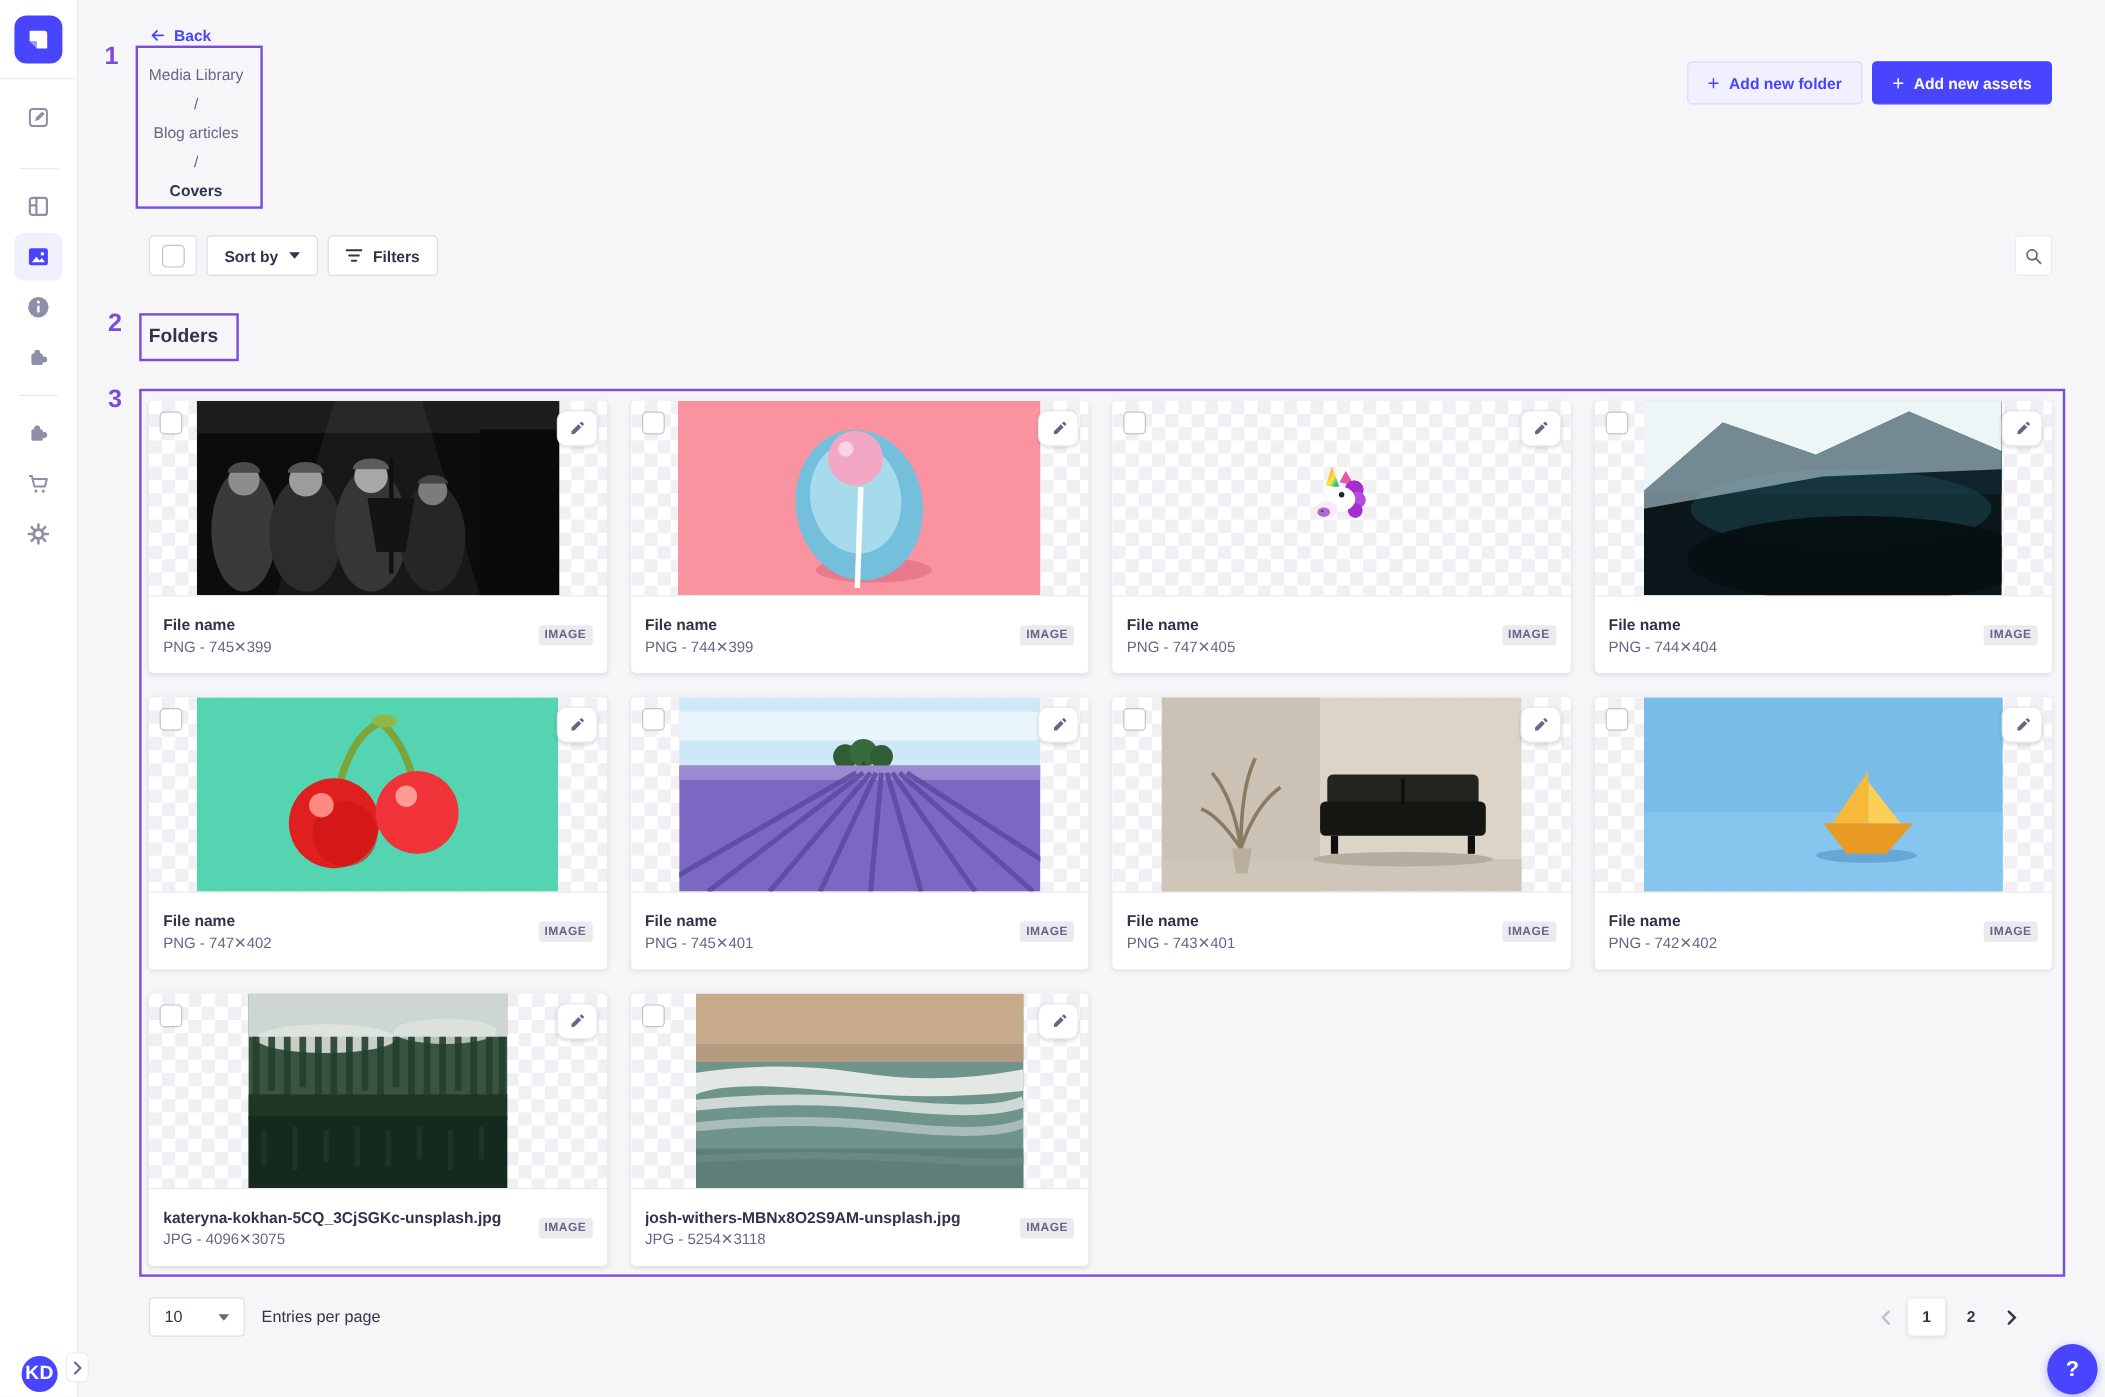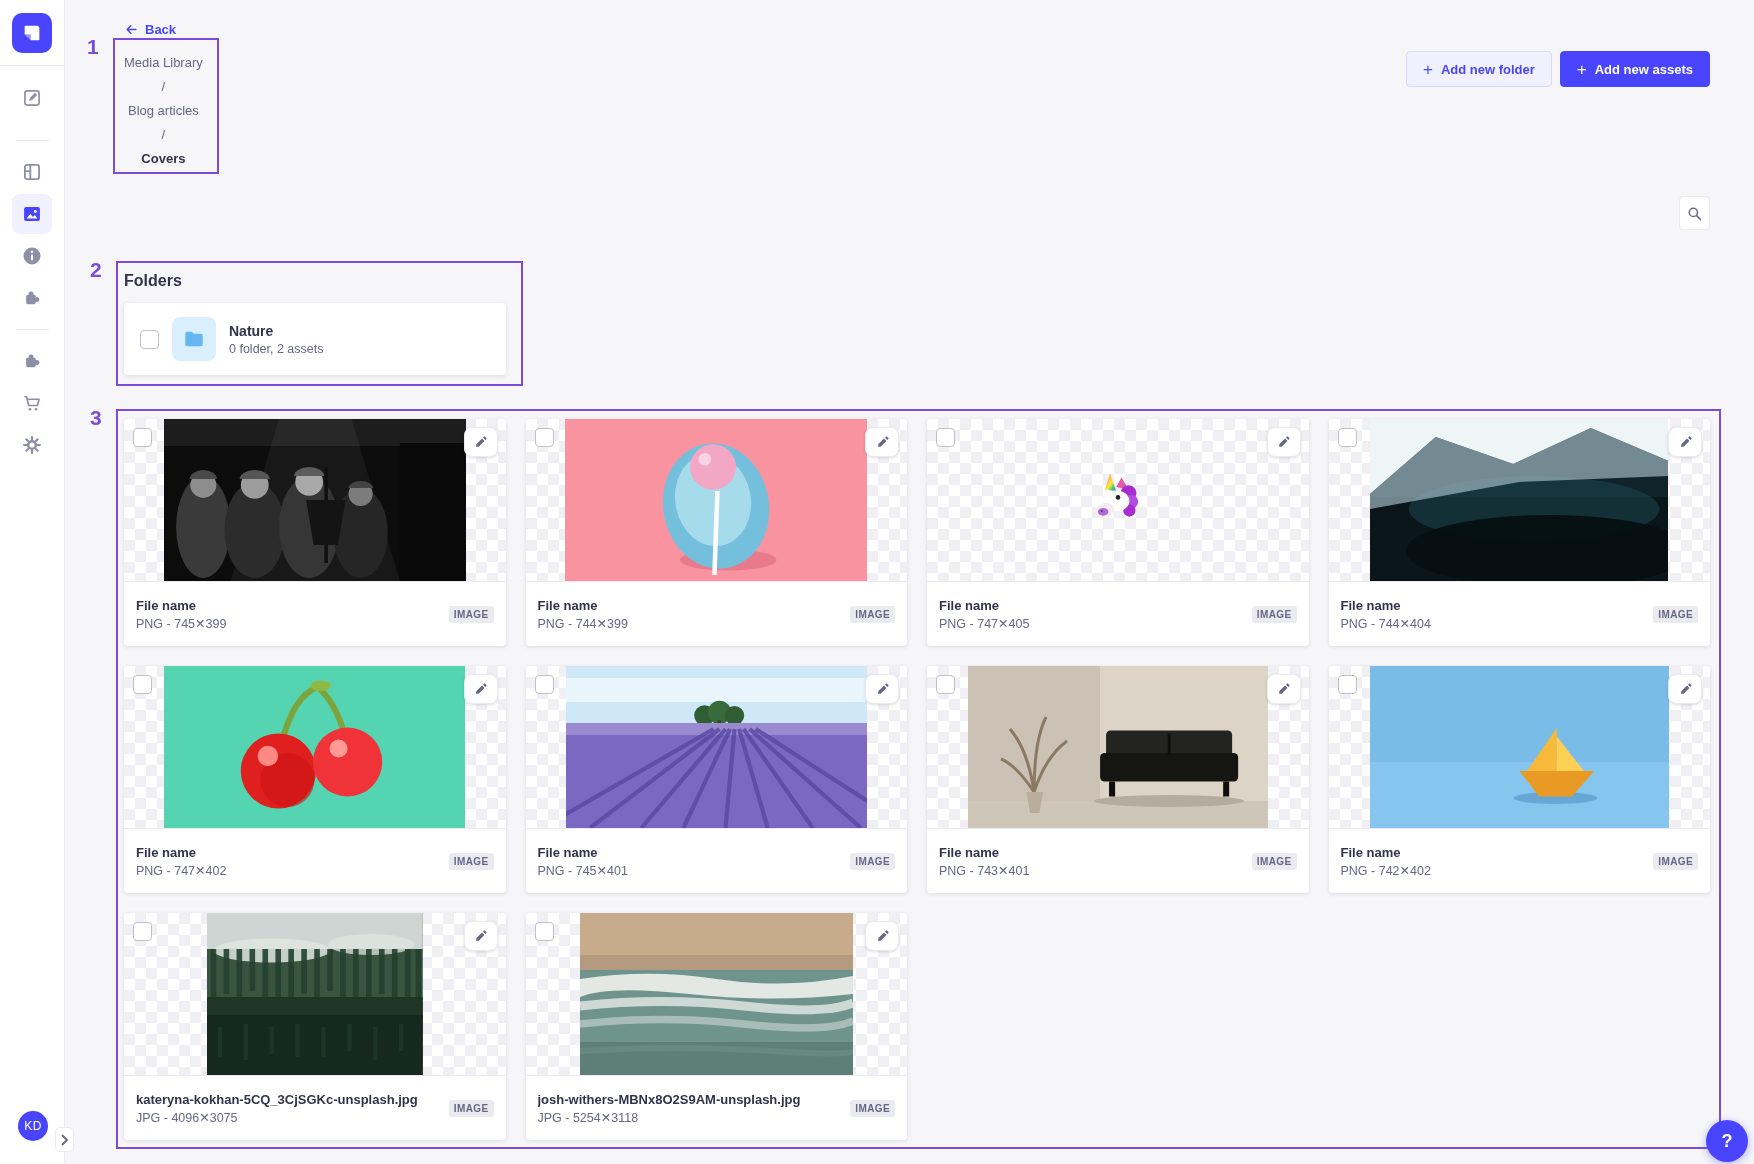--- a/index.html
+++ b/index.html
@@ -13,21 +13,21 @@
   button{font-family:inherit; border:none; background:none; cursor:pointer;}
 
   
   .sidebar{width:65px; background:#fff; border-right:1px solid var(--line); position:relative; flex:0 0 65px; display:flex; flex-direction:column; align-items:center;}
   .logo-btn{width:40px; height:40px; border-radius:10px; background:var(--accent); margin:13px 0 12px; display:flex; align-items:center; justify-content:center;}
   .sb-divider{width:100%; height:1px; background:var(--line); margin:0;}
   .sb-divider.inset{width:33px; margin:10px 0;}
   .sb-btn{width:40px; height:40px; border-radius:8px; display:flex; align-items:center; justify-content:center; margin:1px 0;}
   .sb-btn.active{background:var(--accent-light);}
   .sb-btn.pen{margin:12px 0;}
-  .avatar{position:absolute; left:18px; bottom:23px; width:30px; height:30px; border-radius:50%; background:var(--accent); color:#fff; font-size:12px; font-weight:normal; display:flex; align-items:center; justify-content:center; letter-spacing:.3px;}
+  .avatar{position:absolute; left:18px; bottom:4px; width:30px; height:30px; border-radius:50%; background:var(--accent); color:#fff; font-size:16px; font-weight:bold; display:flex; align-items:center; justify-content:center; letter-spacing:.3px;}
   .collapse-btn{position:absolute; left:55px; bottom:12px; width:19px; height:25px; background:#fff; border:1px solid var(--line); border-radius:5px; display:flex; align-items:center; justify-content:center; z-index:5;}
 
   
   .main{flex:1; padding:22px 44px 0 59px; position:relative;}
   .back-row{display:flex; align-items:center; gap:6px; color:var(--accent); font-size:13px; font-weight:600; width:fit-content; cursor:pointer;}
   .header-row{display:flex; justify-content:space-between; align-items:flex-start; margin-top:10px;}
   .title-wrap{position:relative; display:inline-block;}
   h1{font-size:30px; font-weight:700; color:var(--dark); letter-spacing:.2px;}
   .breadcrumb{margin-top:8px; font-size:13px; color:var(--gray); display:flex; gap:9px; align-items:center;flex-direction:column;}
   .bc-current{color:var(--dark); font-weight:600;}
@@ -192,47 +192,52 @@
         <span>Add new folder</span>
       </button>
       <button class="btn btn-primary">
         <span class="plus">+</span>
         <span>Add new assets</span>
       </button>
     </div>
   </div>
 
   <div class="toolbar">
+    <div class="tb-left">
+      <button class="tb-check">
+          <span class="checkbox"></span>
+        </button>
+      <button class="tb-btn">
+        <span>Sort by</span>
+        <svg width="9" height="6" viewBox="0 0 10 6">
+            <path d="M0 0h10L5 6z" fill="#32324d"></path>
+          </svg>
+      </button>
+      <button class="tb-btn">
+        <svg width="14" height="12" viewBox="0 0 16 12" fill="#32324d">
+            <rect width="16" height="1.8" rx=".9"></rect>
+            <rect x="2.5" y="5" width="11" height="1.8" rx=".9"></rect>
+            <rect x="5" y="10" width="6" height="1.8" rx=".9"></rect>
+          </svg>
+        <span>Filters</span>
+      </button>
+    </div>
     <button class="tb-search">
       <svg width="15" height="15" viewBox="0 0 20 20" fill="none" stroke="#666687" stroke-width="2" stroke-linecap="round">
           <circle cx="8.5" cy="8.5" r="5.5"></circle>
           <path d="M12.8 12.8 18 18"></path>
         </svg>
     </button>
   </div>
 
   <section class="folders-wrap">
     <div class="anno" id="anno2">
         <span class="anno-num">2</span>
       </div>
     <h2 class="section-h">Folders</h2>
-    <div class="folders-row">
-        <div class="folder-card">
-    <span class="checkbox"></span>
-    <span class="folder-tile">
-      <svg width="22" height="22" viewBox="0 0 24 24">
-              <path d="M2.5 6a2 2 0 0 1 2-2h5l2.4 2.4h7.6a2 2 0 0 1 2 2V18a2 2 0 0 1-2 2h-15a2 2 0 0 1-2-2z" fill="#66b7f1"></path>
-            </svg>
-    </span>
-    <div>
-      <div class="folder-name">Nature</div>
-      <div class="folder-meta">0 folder, 2 assets</div>
-    </div>
-  </div>
-      </div>
   </section>
 
   <section class="assets-wrap">
     <div class="anno" id="anno3">
         <span class="anno-num">3</span>
       </div>
     <div class="asset-grid">
         <div class="asset-card">
     <div class="thumb">
             <svg class="art" viewBox="0 0 100 54" preserveAspectRatio="none" style="aspect-ratio: 1.867 / 1;">

